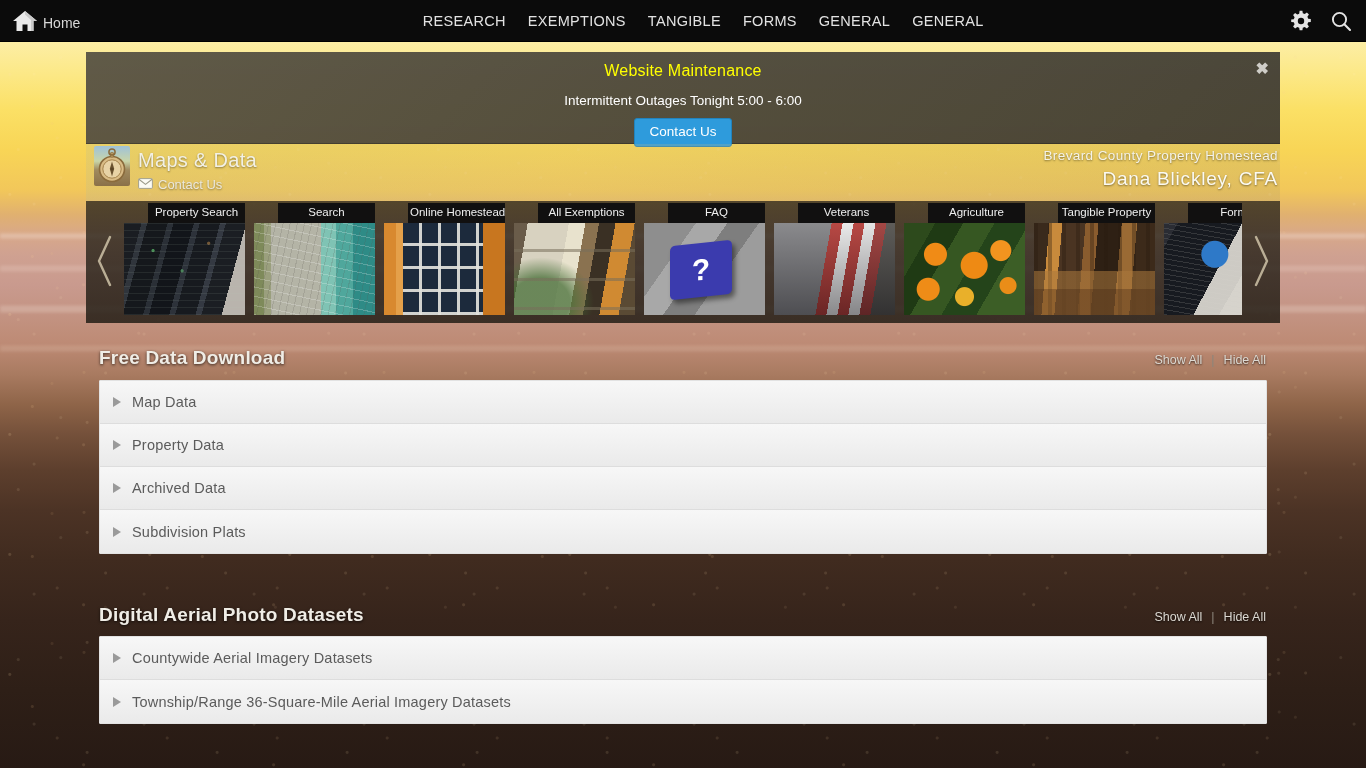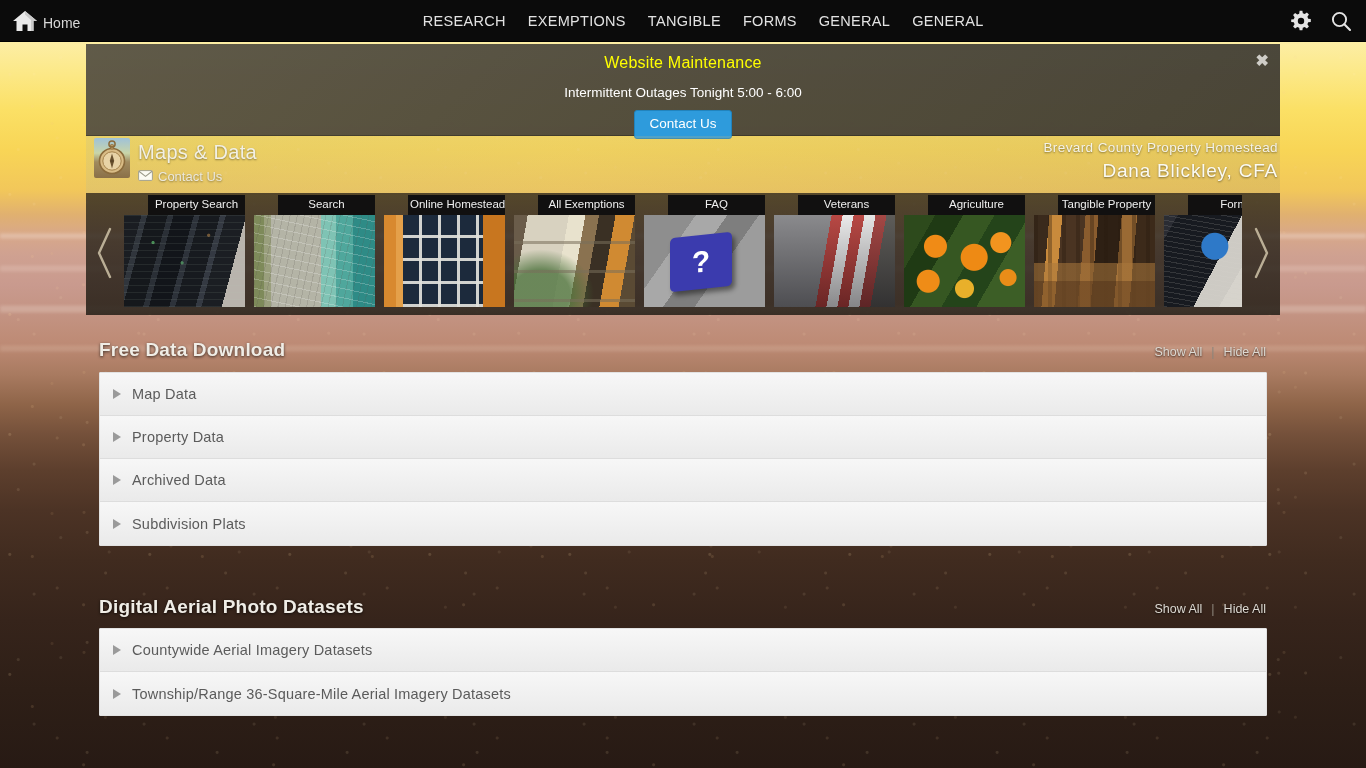--- a/index.html
+++ b/index.html
@@ -102,21 +102,21 @@
     cursor: pointer; white-space: nowrap;
   }
   #nav-right {
     position: absolute; right: 14px; top: 0; height: 42px;
     display: flex; align-items: center; gap: 18px;
   }
   .navicon { cursor: pointer; display: block; }
 
   
   #page {
-    position: absolute; left: 86px; top: 44px;
+    position: absolute; left: 86px; top: 52px;
     width: 1194px; z-index: 5;
   }
 
   
   #banner {
     position: relative;
     height: 92px; width: 100%;
     background: linear-gradient(135deg, rgba(84,79,66,.93) 0%, rgba(72,68,58,.93) 45%, rgba(60,57,50,.93) 100%);
     border-bottom: 1px solid rgba(0,0,0,.25);
     text-align: center;

